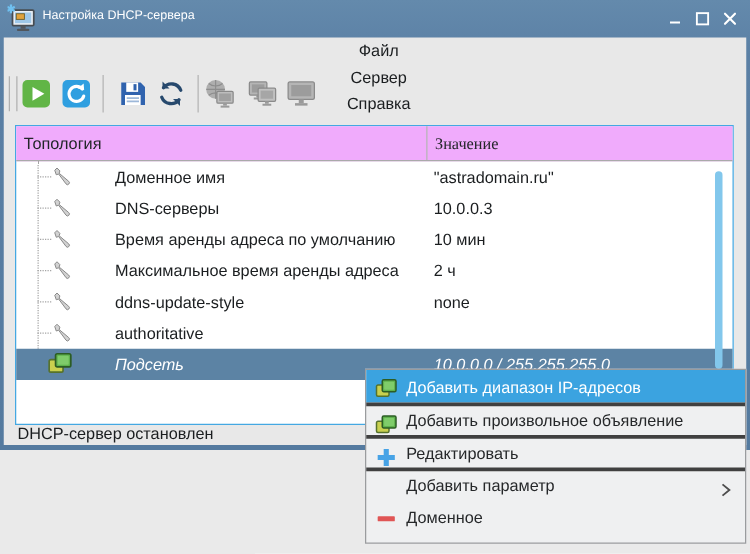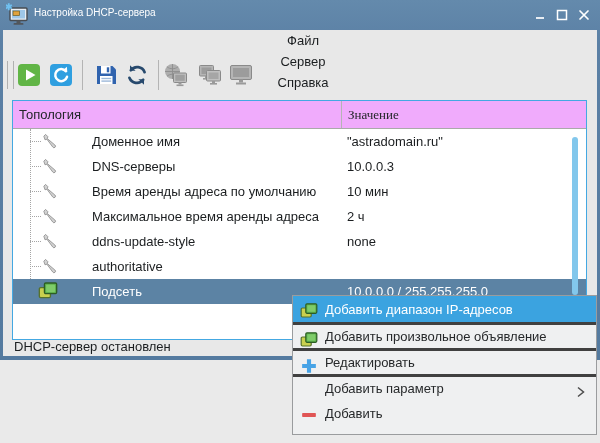--- a/index.html
+++ b/index.html
@@ -49,21 +49,21 @@
   .th.c2{flex:1;padding-left:6px;font-family:Liberation Serif, serif;}
   .tbody{position:relative;height:175px;}
   .vline{position:absolute;left:17px;top:0;height:166px;border-left:1px dotted #a5a5a5;}
   .row{position:relative;height:25px;}
   .branch{position:absolute;left:17px;top:12px;width:11px;border-top:1px dotted #a5a5a5;}
   .row-icon{position:absolute;left:29px;top:4px;width:16px;height:16px;}
   .row-icon.big{left:25px;top:2px;width:20px;height:20px;}
   .cell{position:absolute;top:5px;white-space:nowrap;}
   .cell.label{left:51px;margin-left:28px;}
   .cell.value{left:334px;}
-  .row.selected{background:var(--selection,#5c83a4);color:#ffffff;}
+  .row.selected{background:var(--selection,#5c83a4);color:#ffffff;font-style:italic;}
   .sb-thumb{position:absolute;left:559px;top:36px;width:6px;height:158px;border-radius:3px;background:var(--scrollbar,#82c7ec);}
 
   .statusbar{position:absolute;left:0;top:309px;width:100%;height:17px;line-height:16px;padding-left:11px;box-sizing:border-box;white-space:nowrap;}
 
   
   .context-menu{position:absolute;left:292px;top:295px;width:305px;z-index:10;
     background:var(--menu-bg,#eff0f1);border:1px solid #9a9c9e;box-sizing:border-box;padding-bottom:8px;}
   .cm-item{position:relative;height:26px;display:flex;align-items:center;padding-left:32px;box-sizing:border-box;color:#26282a;white-space:nowrap;}
   .cm-item.sep{border-top:3px solid #404040;}
   .cm-item.highlighted{background:var(--menu-highlight,#3ba3e0);color:#ffffff;}
@@ -310,15 +310,15 @@
           <path d="M2 2.5l5.5 4.5L2 11.5" fill="none" stroke="#4d4d4d" stroke-width="1.5"></path>
         </svg>
       </span>
     </div>
     <div class="cm-item">
       <span class="icon cm-icon minus">
         <svg viewBox="0 0 14 14">
           <rect x="1" y="5.2" width="12" height="3.6" rx="0.6" fill="#e05555"></rect>
         </svg>
       </span>
-      <span class="cm-label">Добавить</span>
+      <span class="cm-label">Доменное</span>
     </div>
   </div>
 
 </body></html>

